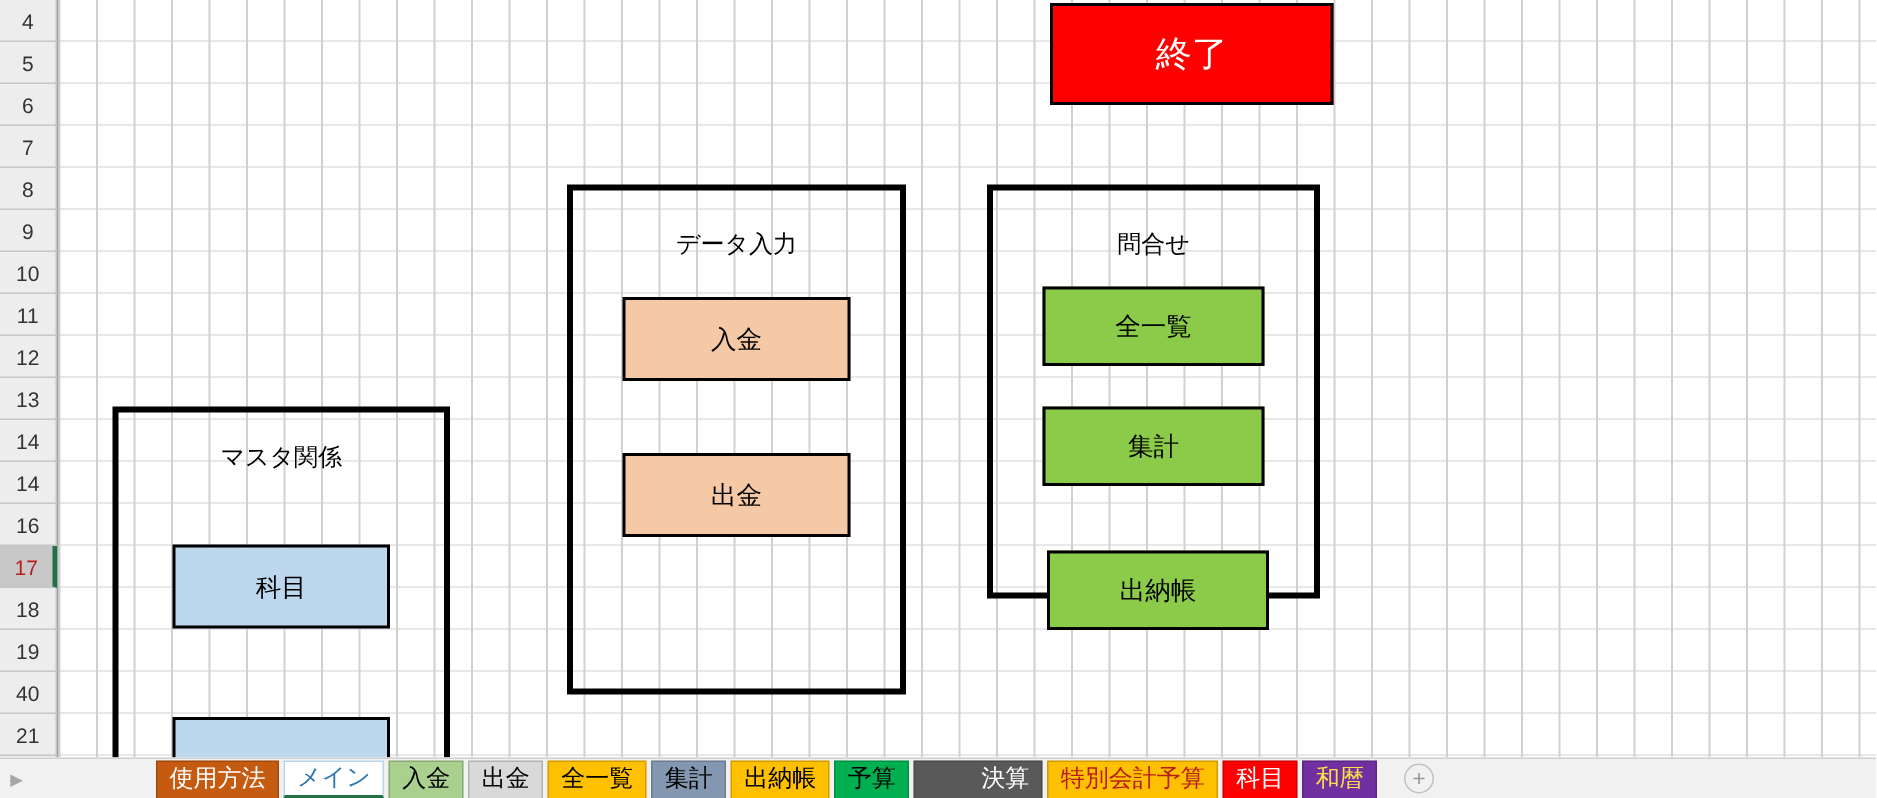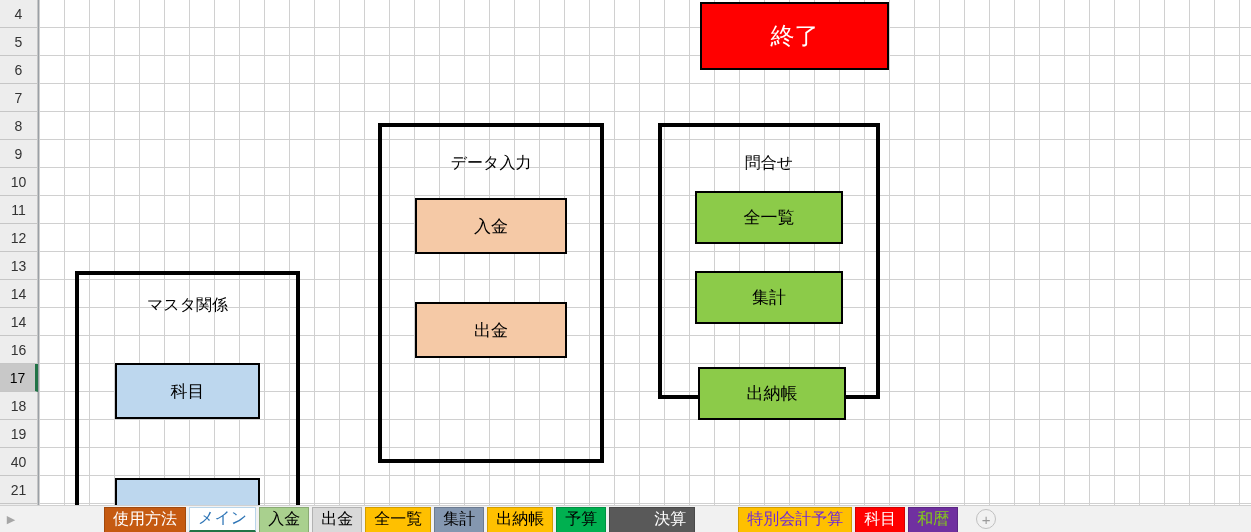--- a/index.html
+++ b/index.html
@@ -49,21 +49,21 @@
     border-right: 1px solid #c6c6c6;
     color: #333333;
     font-size: 14px;
     display: flex;
     align-items: center;
     justify-content: center;
     font-family: "Liberation Sans", sans-serif;
   }
   .rowhdr.sel {
     background: #c8c8c8;
-    color: #000000;
+    color: #b91c1c;
     border-right: 3px solid #217346;
   }
 
   
   #sheet-title {
     position: absolute;
     left: 70px; top: 6px;
     font-size: 27px;
     line-height: 34px;
     color: #000000;
@@ -301,27 +301,27 @@
         </div>
         <div class="tab" style="background: rgb(255, 192, 0); color: rgb(0, 0, 0);">
           <span>出納帳</span>
         </div>
         <div class="tab" style="background: rgb(0, 176, 80); color: rgb(0, 0, 0);">
           <span>予算</span>
         </div>
         <div class="tab" style="background: rgb(89, 89, 89); color: rgb(255, 255, 255); padding-left: 44px;">
           <span>決算</span>
         </div>
-        <div class="tab" style="background: rgb(255, 192, 0); color: #6d28d9; margin-left: 40px;">
+        <div class="tab" style="background: rgb(255, 192, 0); color: #b91c1c;">
           <span>特別会計予算</span>
         </div>
         <div class="tab" style="background: rgb(255, 0, 0); color: rgb(255, 255, 255);">
           <span>科目</span>
         </div>
-        <div class="tab" style="background: rgb(112, 48, 160); color: #84cc16;">
+        <div class="tab" style="background: rgb(112, 48, 160); color: #fde047;">
           <span>和暦</span>
         </div>
       </div>
     <div id="tab-add">
       <span class="circ">+</span>
     </div>
   </div>
 
 </div>
 

